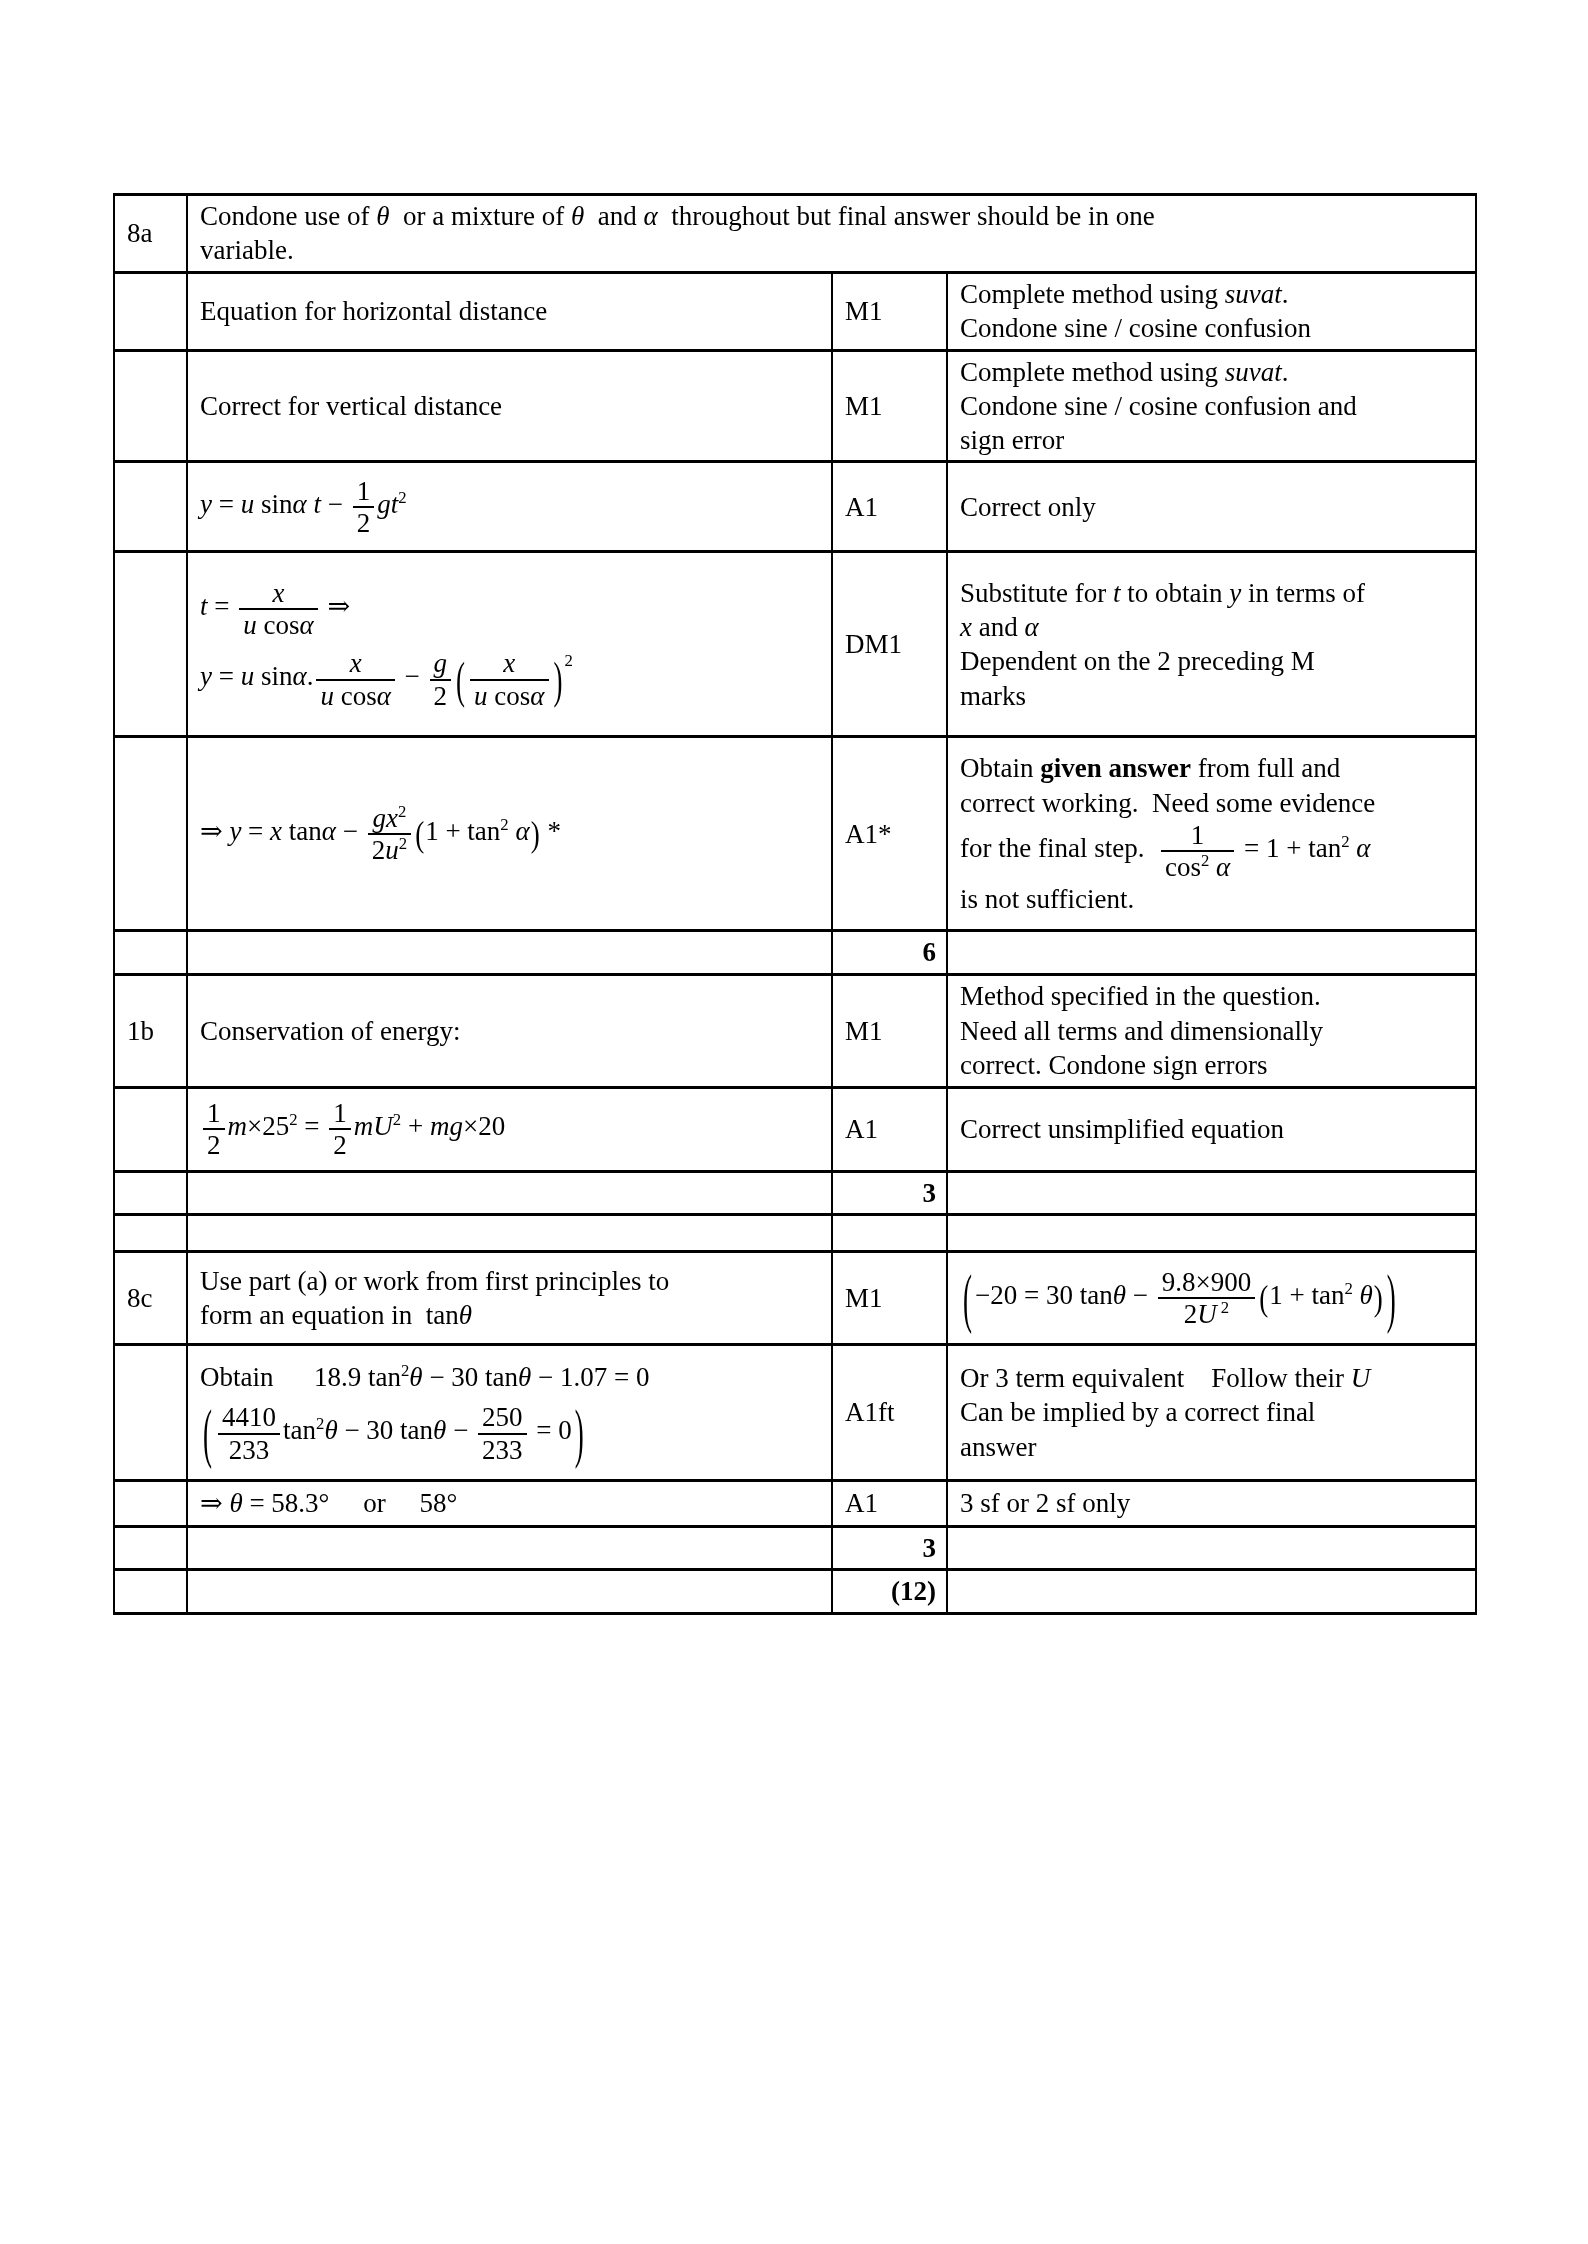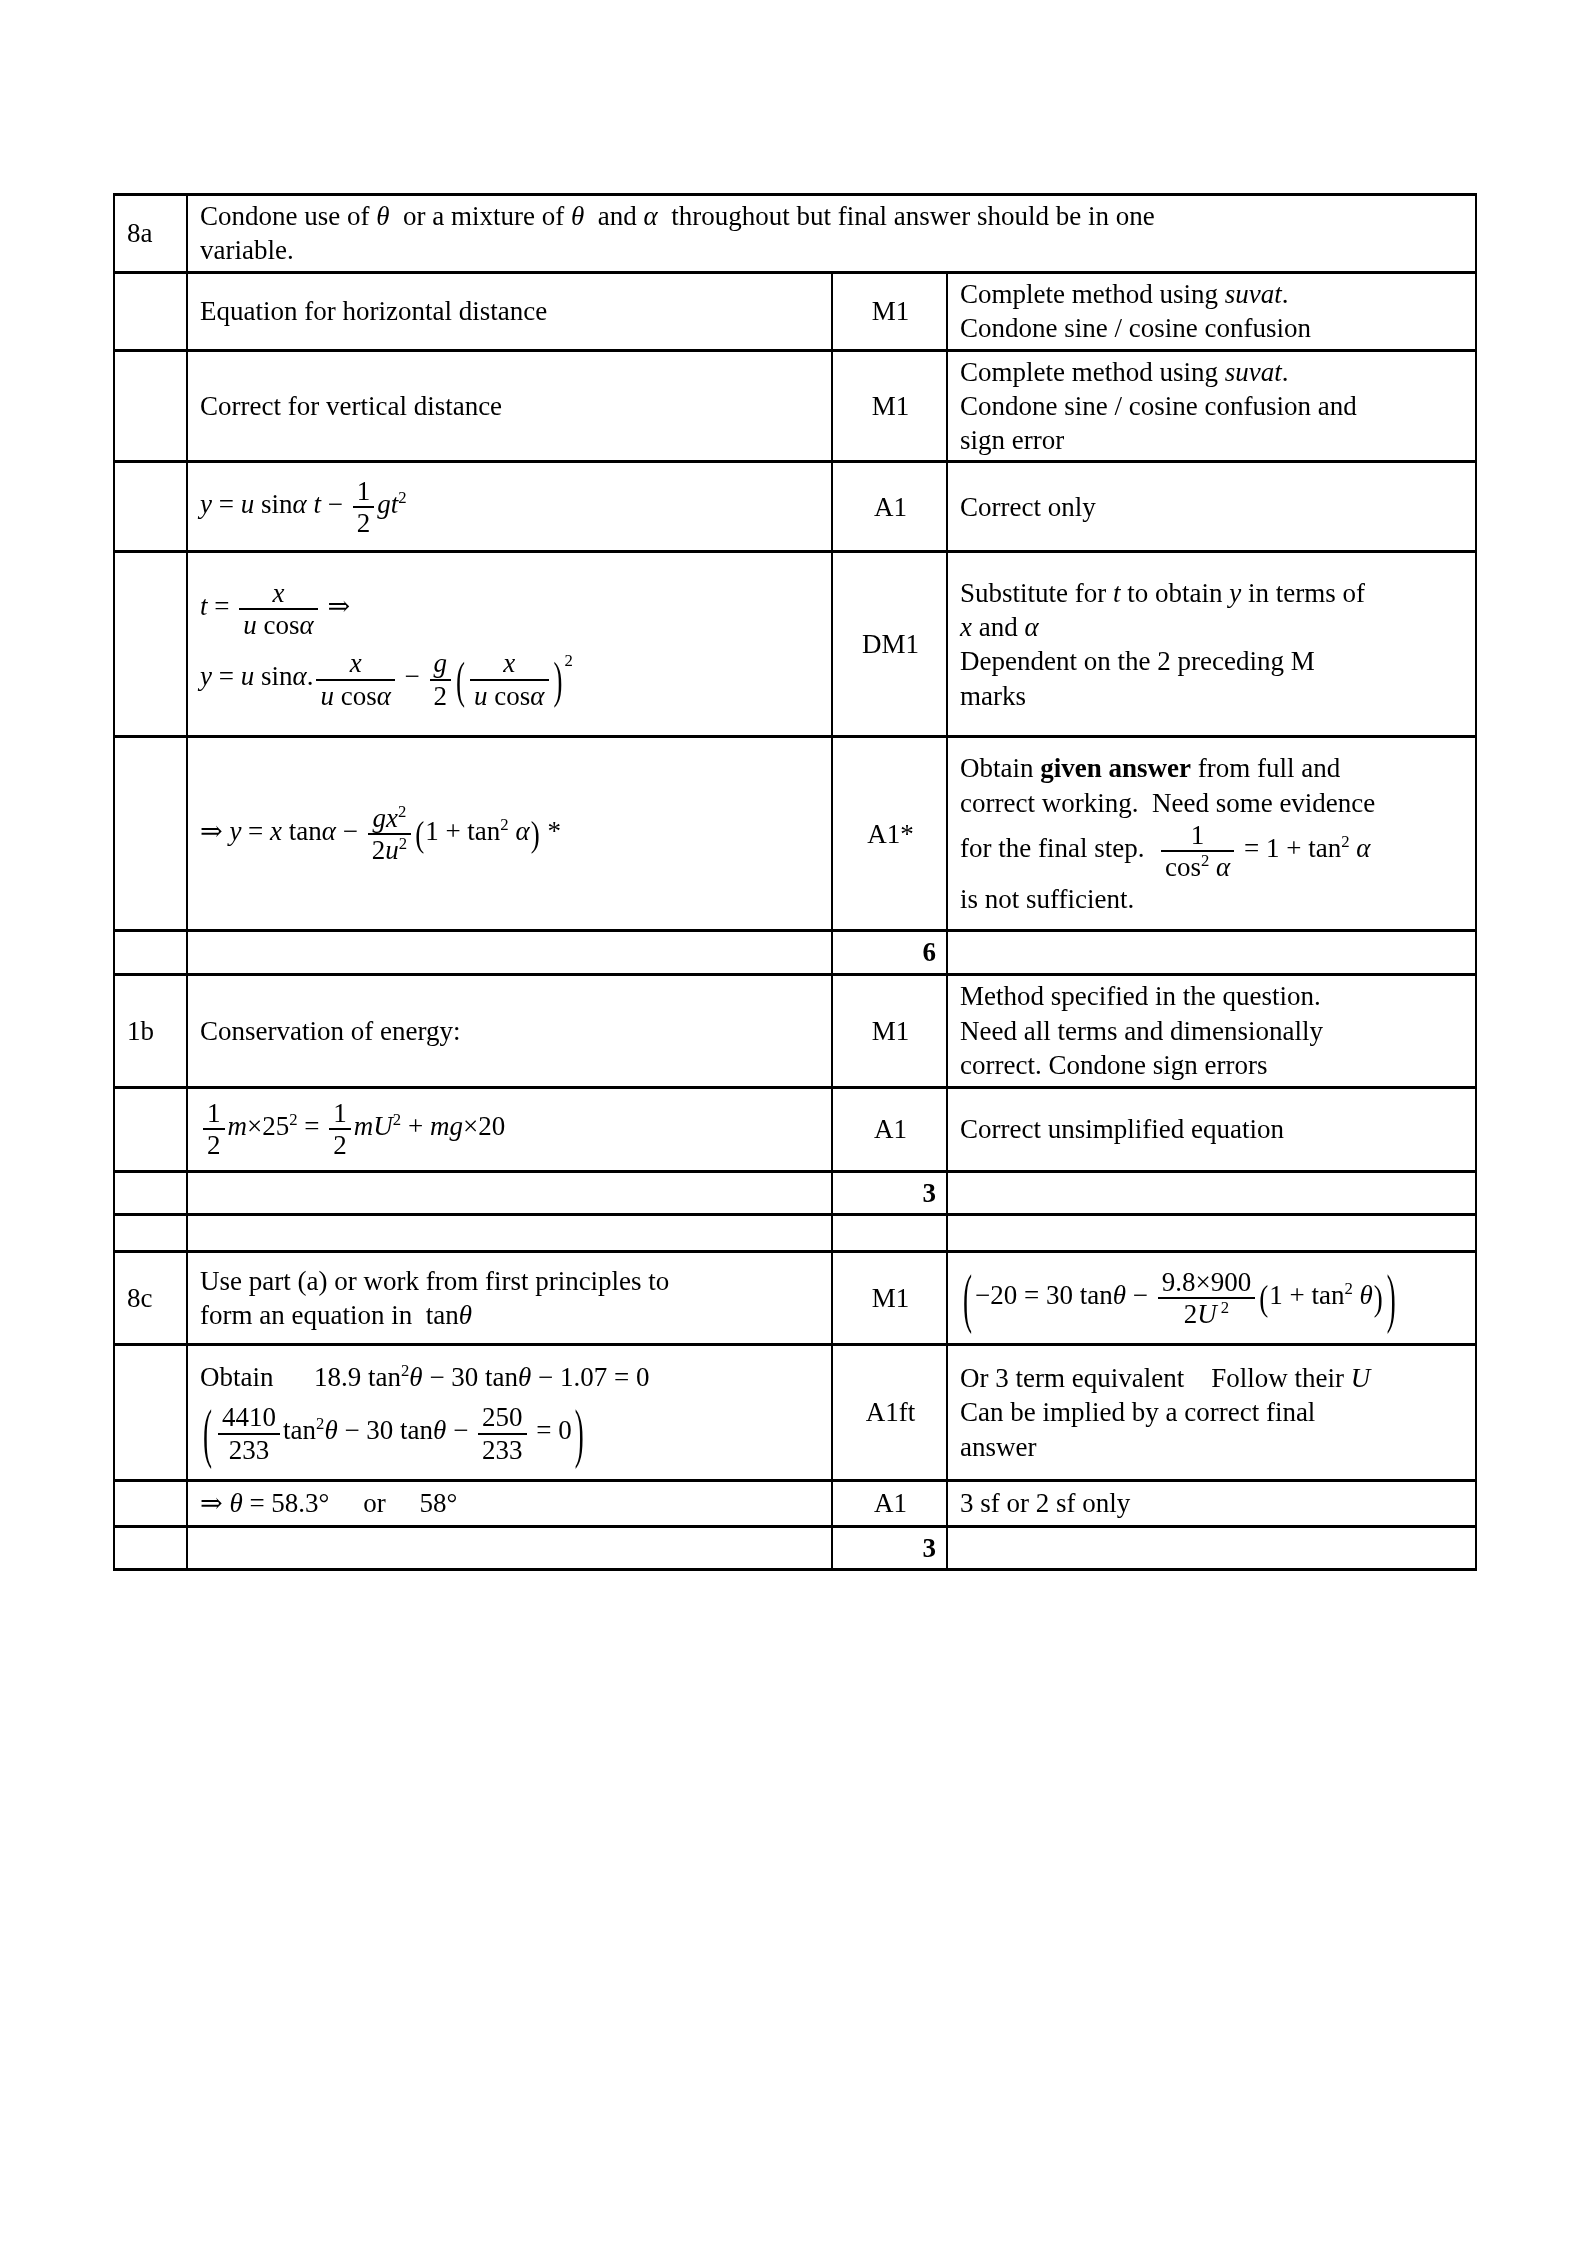--- a/index.html
+++ b/index.html
@@ -15,21 +15,21 @@
   }
   .ms td{
     border-left:2px solid #000;border-right:2px solid #000;
     border-top:3px solid #000;border-bottom:3px solid #000;
     font-size:27px;line-height:1.27;vertical-align:middle;
     padding:3px 10px 3px 12px;overflow:hidden;
   }
   .qcell{vertical-align:top;padding:5px 2px 0 13px;}
   .wcell{padding-left:17px;}
   .ccell{padding-left:13px;}
-  .mcell{padding-left:12px;text-align:center;}
+  .mcell{padding-left:12px;}
   .va-top{vertical-align:top;padding-top:8px;}
   .total{font-weight:bold;text-align:right;padding-right:18px;}
   .ind1{padding-left:76px;}
   .ind2{margin-left:118px;}
   .note{line-height:1.35;padding-top:6px;}
   
   .fr{display:inline-block;vertical-align:middle;text-align:center;margin:0 3px;}
   .fr>span{display:block;line-height:1.12;padding:0 4px;}
   .fr>span+span{border-top:2px solid #000;}
   sup{font-size:0.62em;}
@@ -157,15 +157,21 @@
       <td class="ccell">3 sf or 2 sf only</td>
     </tr>
 
     <tr style="height:38px">
       <td class="qcell"></td>
       <td class="wcell"></td>
       <td class="mcell total">3</td>
       <td class="ccell"></td>
     </tr>
 
+    <tr style="height:38px">
+      <td class="qcell"></td>
+      <td class="wcell"></td>
+      <td class="mcell total">(12)</td>
+      <td class="ccell"></td>
+    </tr>
   </tbody>
     </table>
 </div>
 
 </body></html>

